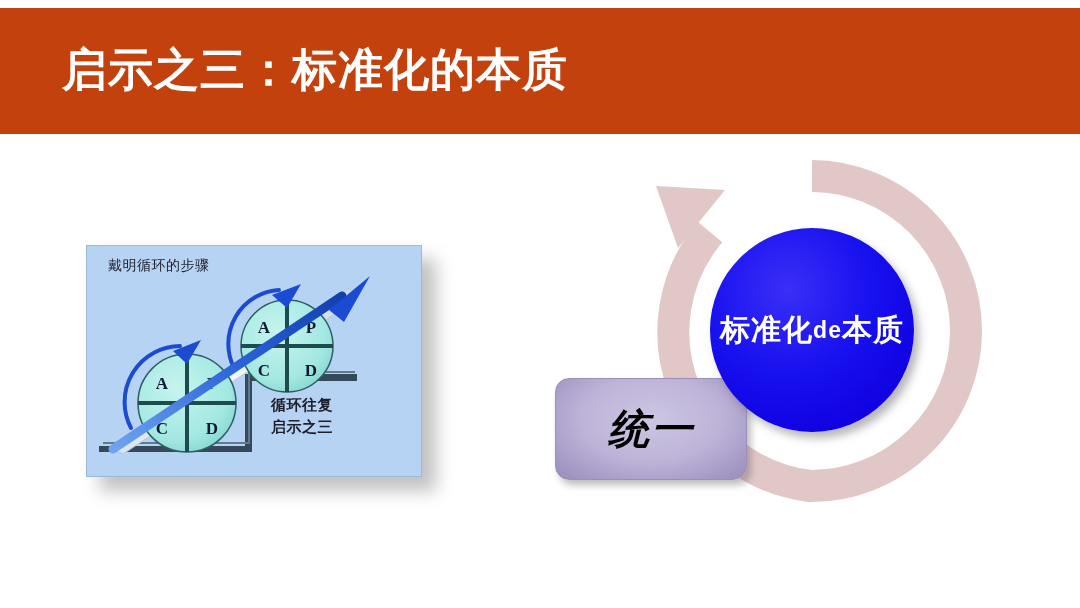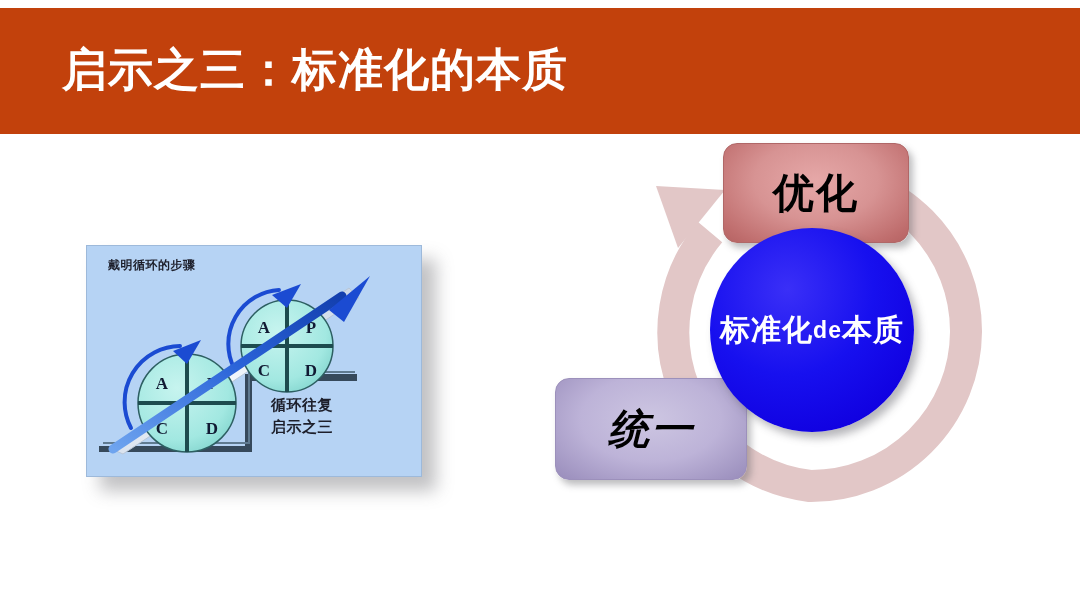--- a/index.html
+++ b/index.html
@@ -47,22 +47,22 @@
     background: #b6d3f4;
     border: 1px solid #9db9da;
     box-shadow: 14px 14px 16px rgba(120,120,125,0.45);
     overflow: hidden;
   }
   #pdca-svg { position: absolute; left: 0; top: 0; }
   #pdca-caption-top {
     position: absolute;
     left: 21px;
     top: 11px;
-    font-size: 12px;
-    font-weight: bold;
+    font-size: 14px;
+    font-weight: normal;
     color: #1d1f2b;
     letter-spacing: 0.5px;
   }
   #pdca-caption-bottom {
     position: absolute;
     left: 184px;
     top: 148px;
     font-size: 15px;
     font-weight: bold;
     color: #1d1f2b;
@@ -241,23 +241,20 @@
 
   <svg id="cycle-ring-svg" width="530" height="410" viewBox="0 0 530 410">
     <g>
       <path d="M272 48
                A155 155 0 1 1 270 358
                A155 155 0 0 1 170 104" fill="none" stroke="#E2C7C7" stroke-width="32" stroke-linecap="butt"></path>
       <polygon points="116,58 185,62 138,120" fill="#E2C7C7"></polygon>
     </g>
   </svg>
 
-  <div id="node-optimize" class="node-box">
-    <span>优化</span>
-  </div>
 
   <div id="node-unify" class="node-box">
     <span>统一</span>
   </div>
 
 
   <div id="node-core">
     <div class="core-line">标准化</div>
     <div class="core-line latin">de</div>
     <div class="core-line">本质</div>

